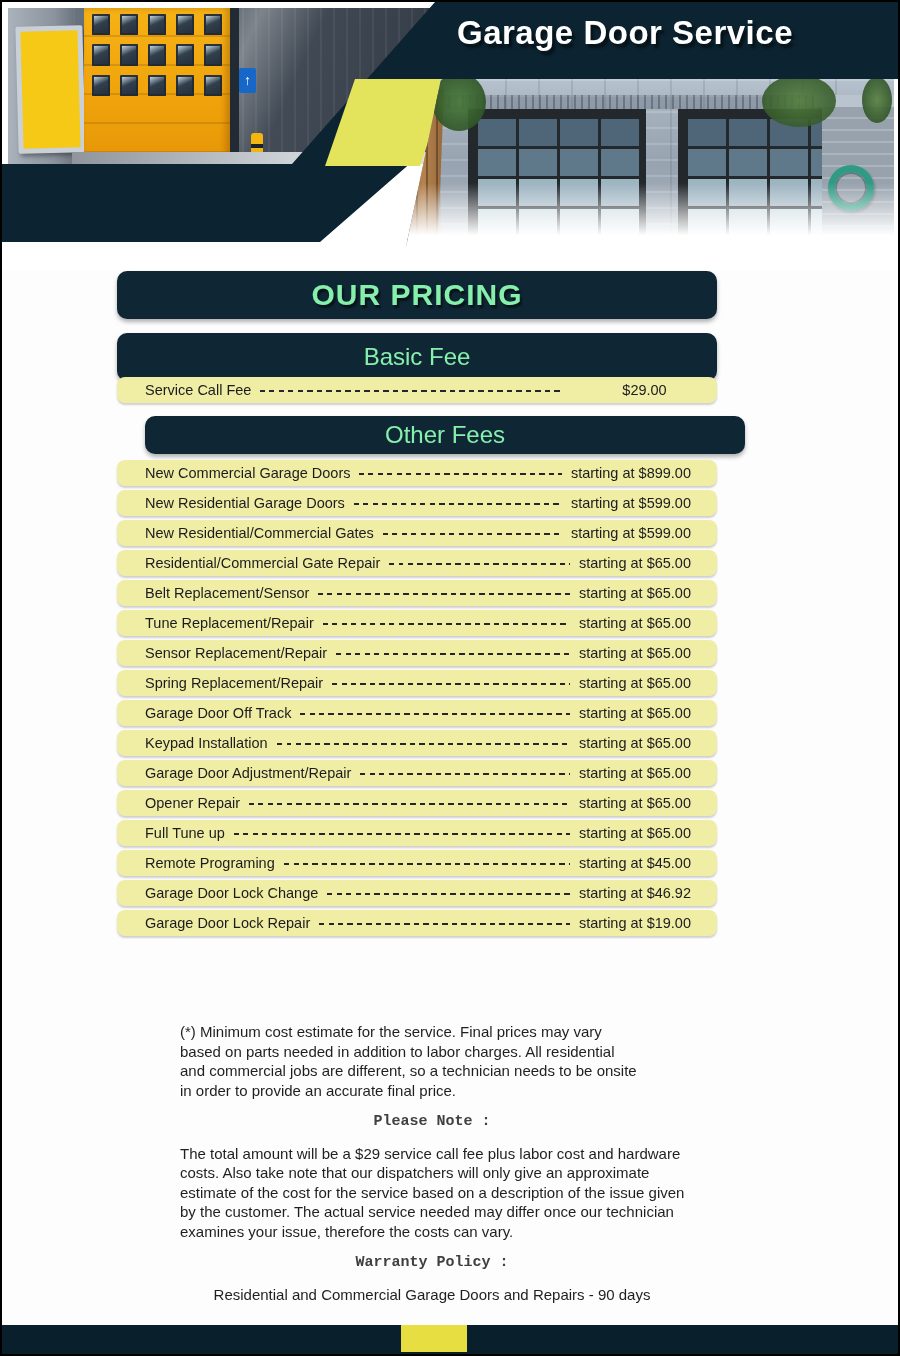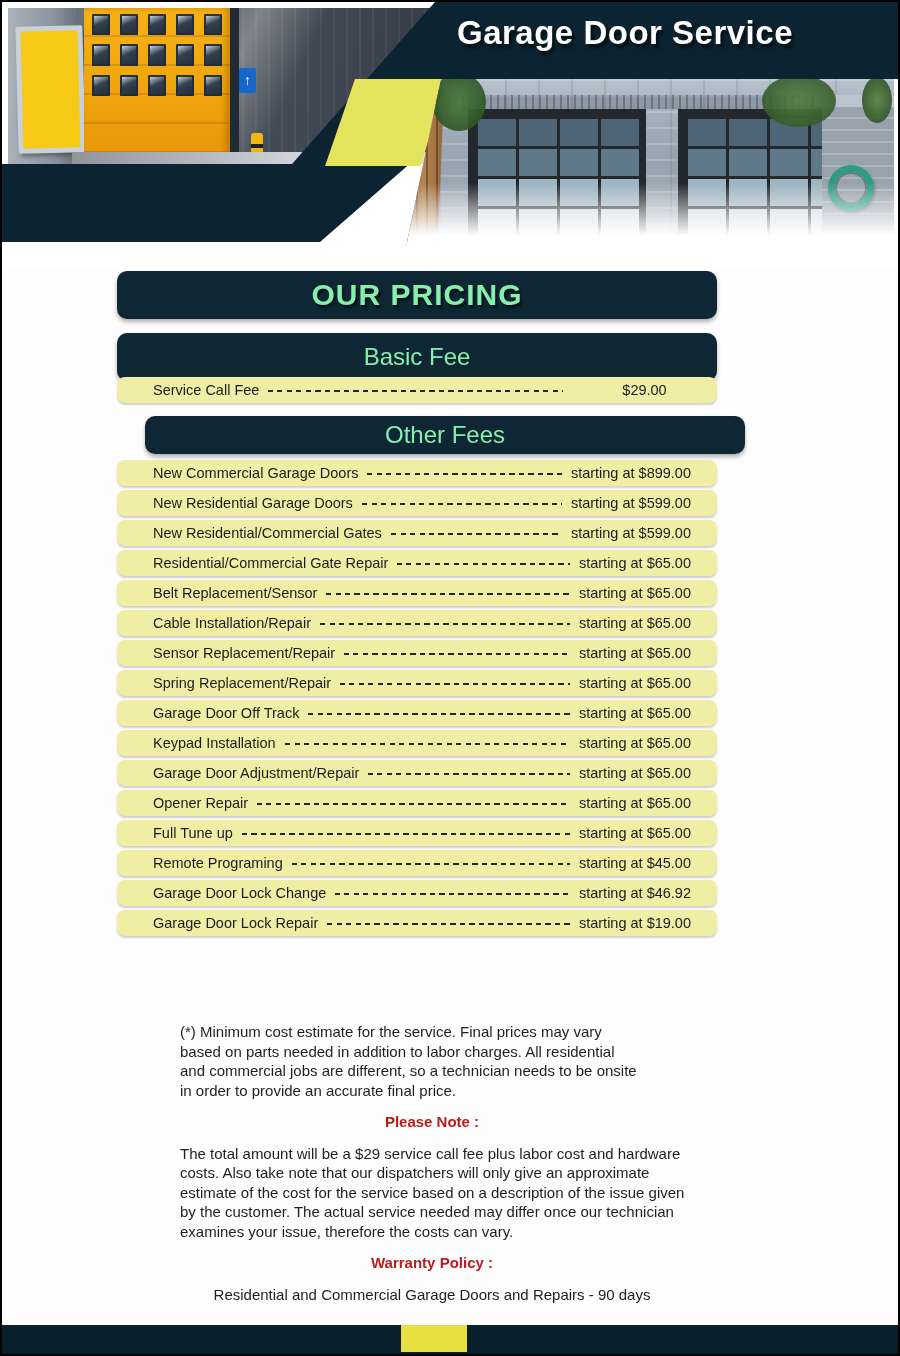--- a/index.html
+++ b/index.html
@@ -89,33 +89,33 @@
   .banner{position:absolute;left:115px;width:600px;background:var(--navy,#0f2735);
     border-radius:10px;color:#86efac;display:flex;align-items:center;justify-content:center;
     box-shadow:0 3px 4px rgba(0,0,0,.30);}
   .banner-main{top:269px;height:48px;font-size:30px;font-weight:800;letter-spacing:1px;}
   .banner-main span{text-shadow:2px 3px 2px rgba(0,0,0,.55);}
   .banner-basic{top:331px;height:48px;font-size:24px;align-items:center;}
   .banner-other{top:414px;height:38px;font-size:24px;margin-left:28px;}
   .price-row{height:26px;border-radius:8px;background:var(--row_yellow,#f0eda4);
     display:flex;align-items:center;box-shadow:0 2px 2px rgba(0,0,0,.18);
     color:#1c1c1e;font-size:14.5px;}
-  .price-row .label{padding-left:36px;white-space:nowrap;}
+  .price-row .label{padding-left:28px;white-space:nowrap;}
   .price-row .leader{flex:1;height:2px;margin:2px 9px 0 9px;
     background:repeating-linear-gradient(90deg,#26262c 0 5px,transparent 5px 9.5px);}
   .row-basic{position:absolute;left:115px;top:375px;width:600px;}
   .row-basic .price{width:145px;text-align:center;}
   .rows-list{position:absolute;left:115px;top:458px;width:600px;}
   .rows-list .price-row{margin-bottom:4px;}
   .rows-list .price{padding-right:26px;white-space:nowrap;}
   
   .notes{position:absolute;left:150px;top:1008px;width:560px;color:#1f1f1f;font-size:15px;line-height:19.5px;}
   .notes p{margin:12px;}
   .disclaimer{margin-left:28px !important;width:462px;}
-  .note-heading{margin:22px 0 2px 0;text-align:center;font-size:15px;color:#b91c1c;font-weight:bold;}
+  .note-heading{margin:22px 0 2px 0;text-align:center;font-size:15px;color:#404040;font-weight:bold;font-family:Liberation Mono, monospace;}
   .note-body{margin-left:28px !important;width:506px;}
   .warranty-heading{margin-top:28px;}
   .warranty-body{text-align:center;}
   
   .footer-bar{position:absolute;left:0;bottom:0;width:896px;height:29px;background:#0a1f2c;}
   .footer-accent{position:absolute;left:399px;top:0;width:66px;height:27px;background:var(--footer_yellow,#e7df41);}
 </style>
 </head>
 <body>
 
@@ -217,21 +217,21 @@
       <span class="label">Residential/Commercial Gate Repair</span>
       <span class="leader"></span>
       <span class="price">starting at $65.00</span>
     </div>
     <div class="price-row">
       <span class="label">Belt Replacement/Sensor</span>
       <span class="leader"></span>
       <span class="price">starting at $65.00</span>
     </div>
     <div class="price-row">
-      <span class="label">Cable Installation/Repair</span>
+      <span class="label">Tune Replacement/Repair</span>
       <span class="leader"></span>
       <span class="price">starting at $65.00</span>
     </div>
     <div class="price-row">
       <span class="label">Sensor Replacement/Repair</span>
       <span class="leader"></span>
       <span class="price">starting at $65.00</span>
     </div>
     <div class="price-row">
       <span class="label">Spring Replacement/Repair</span>

